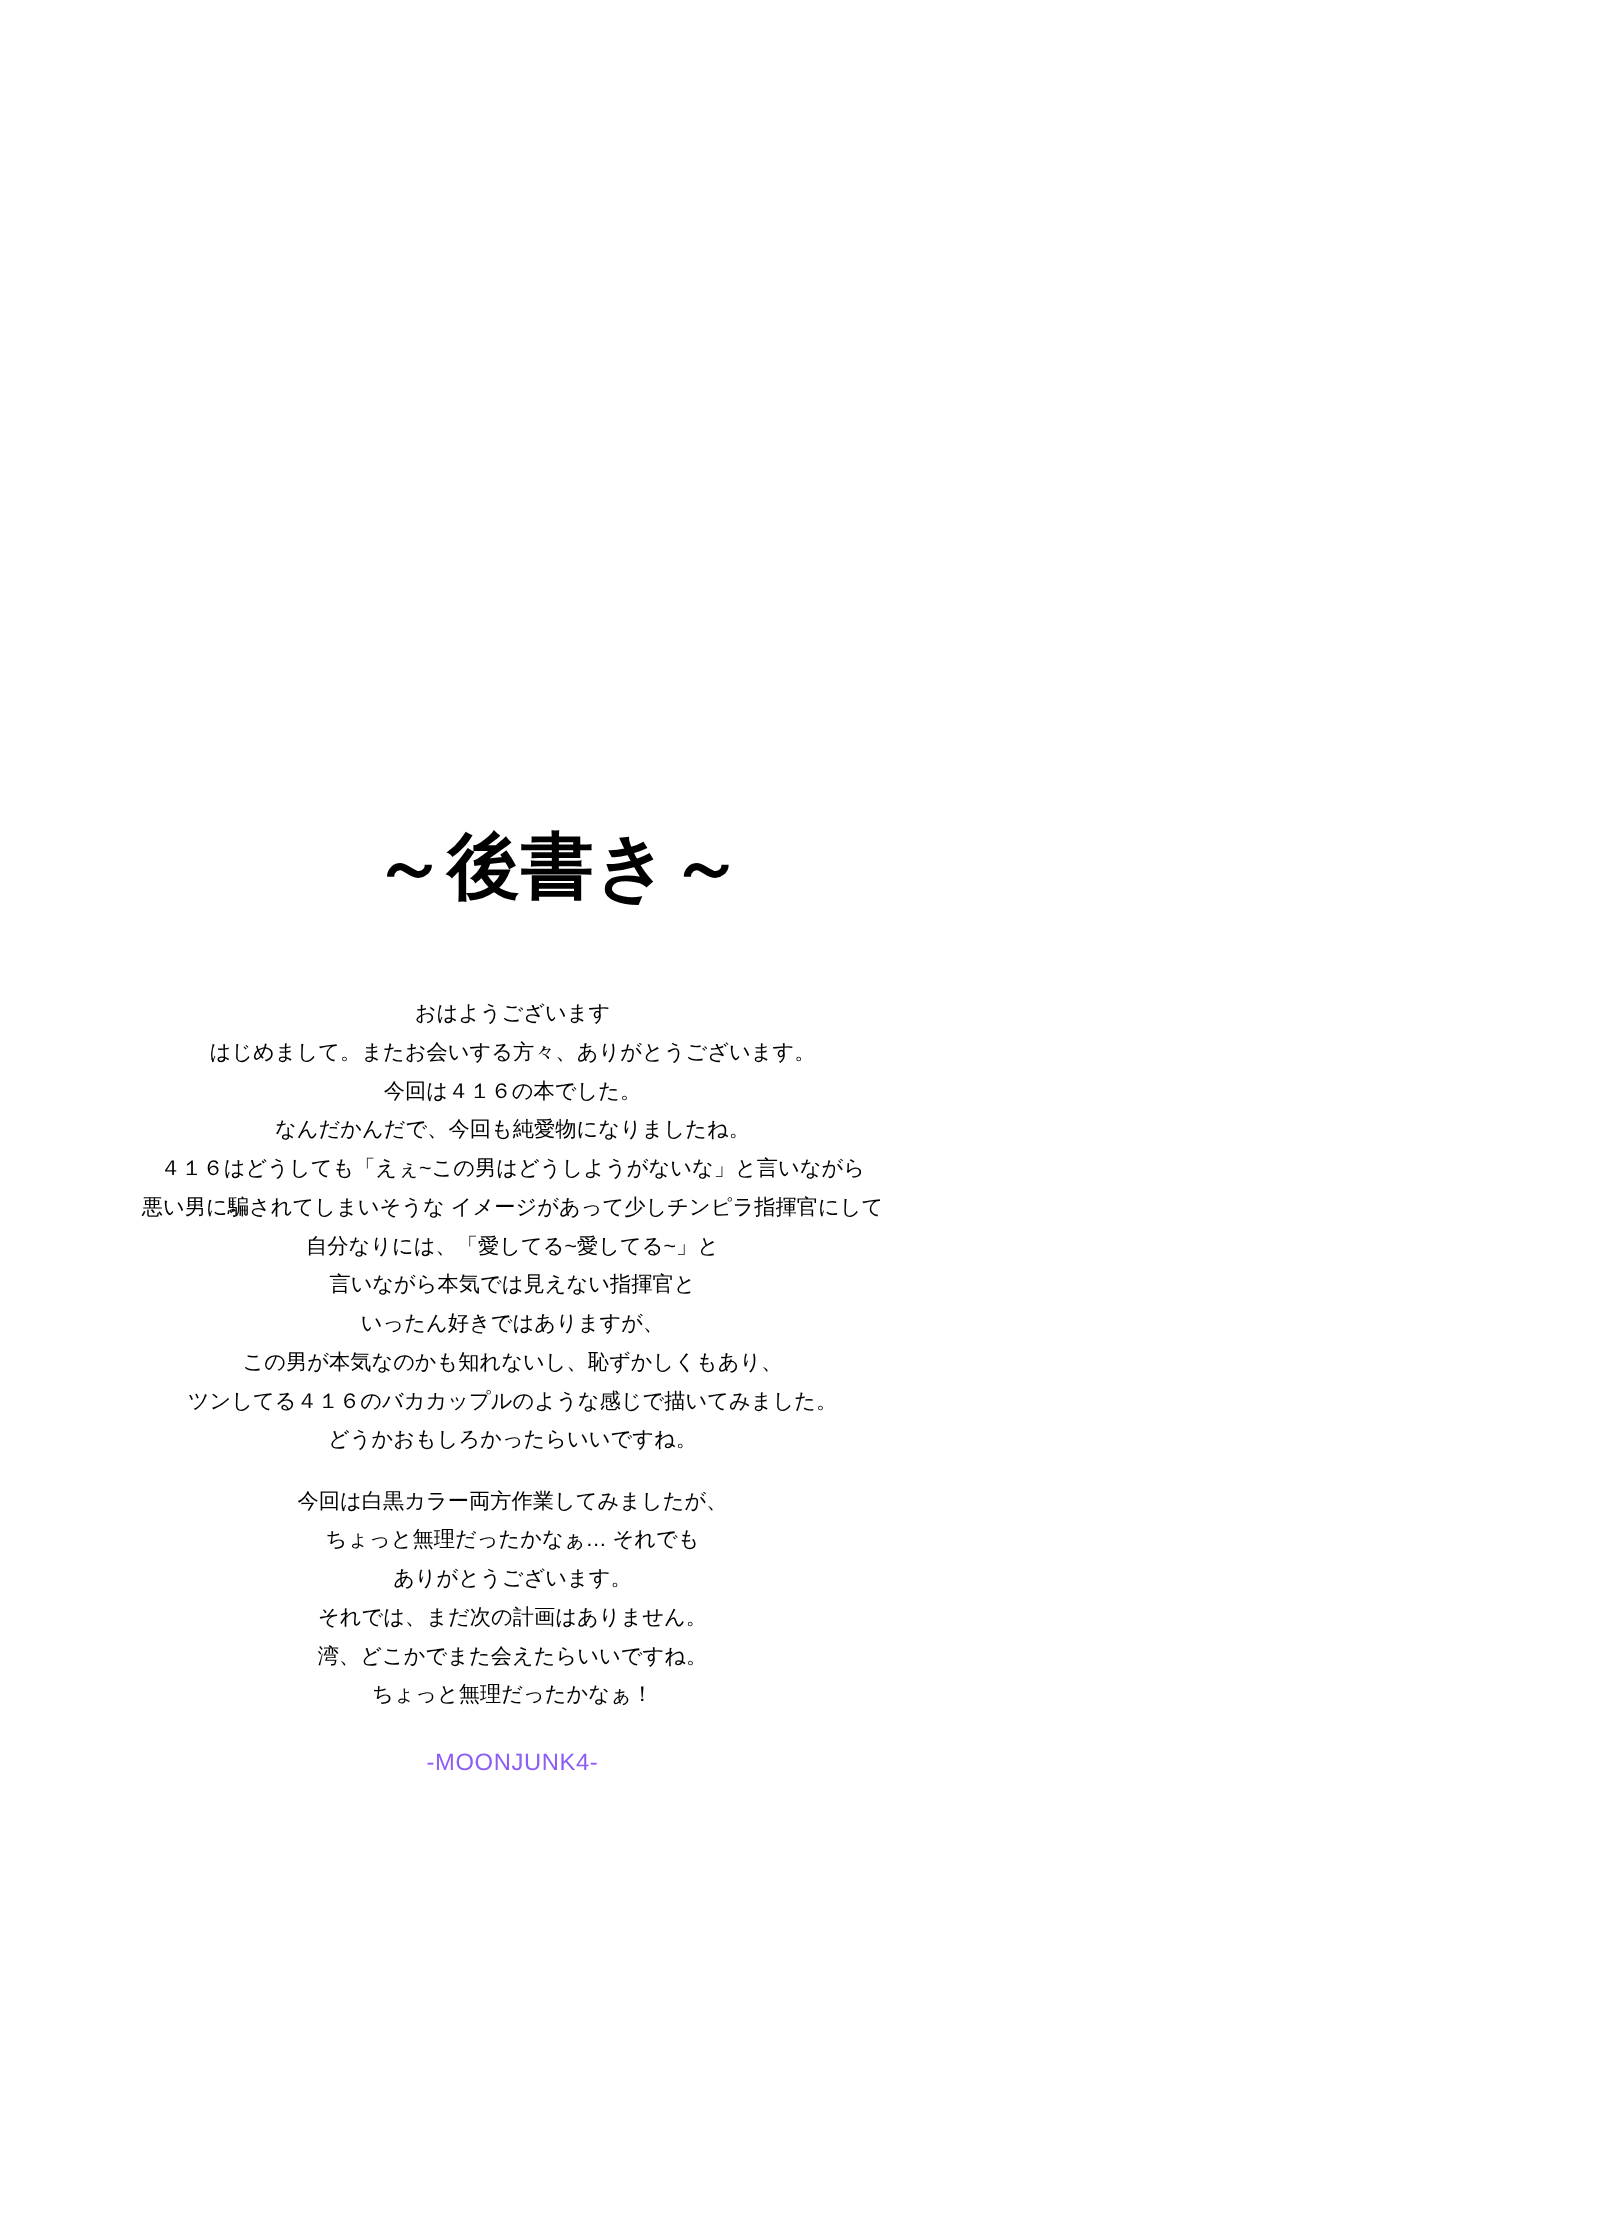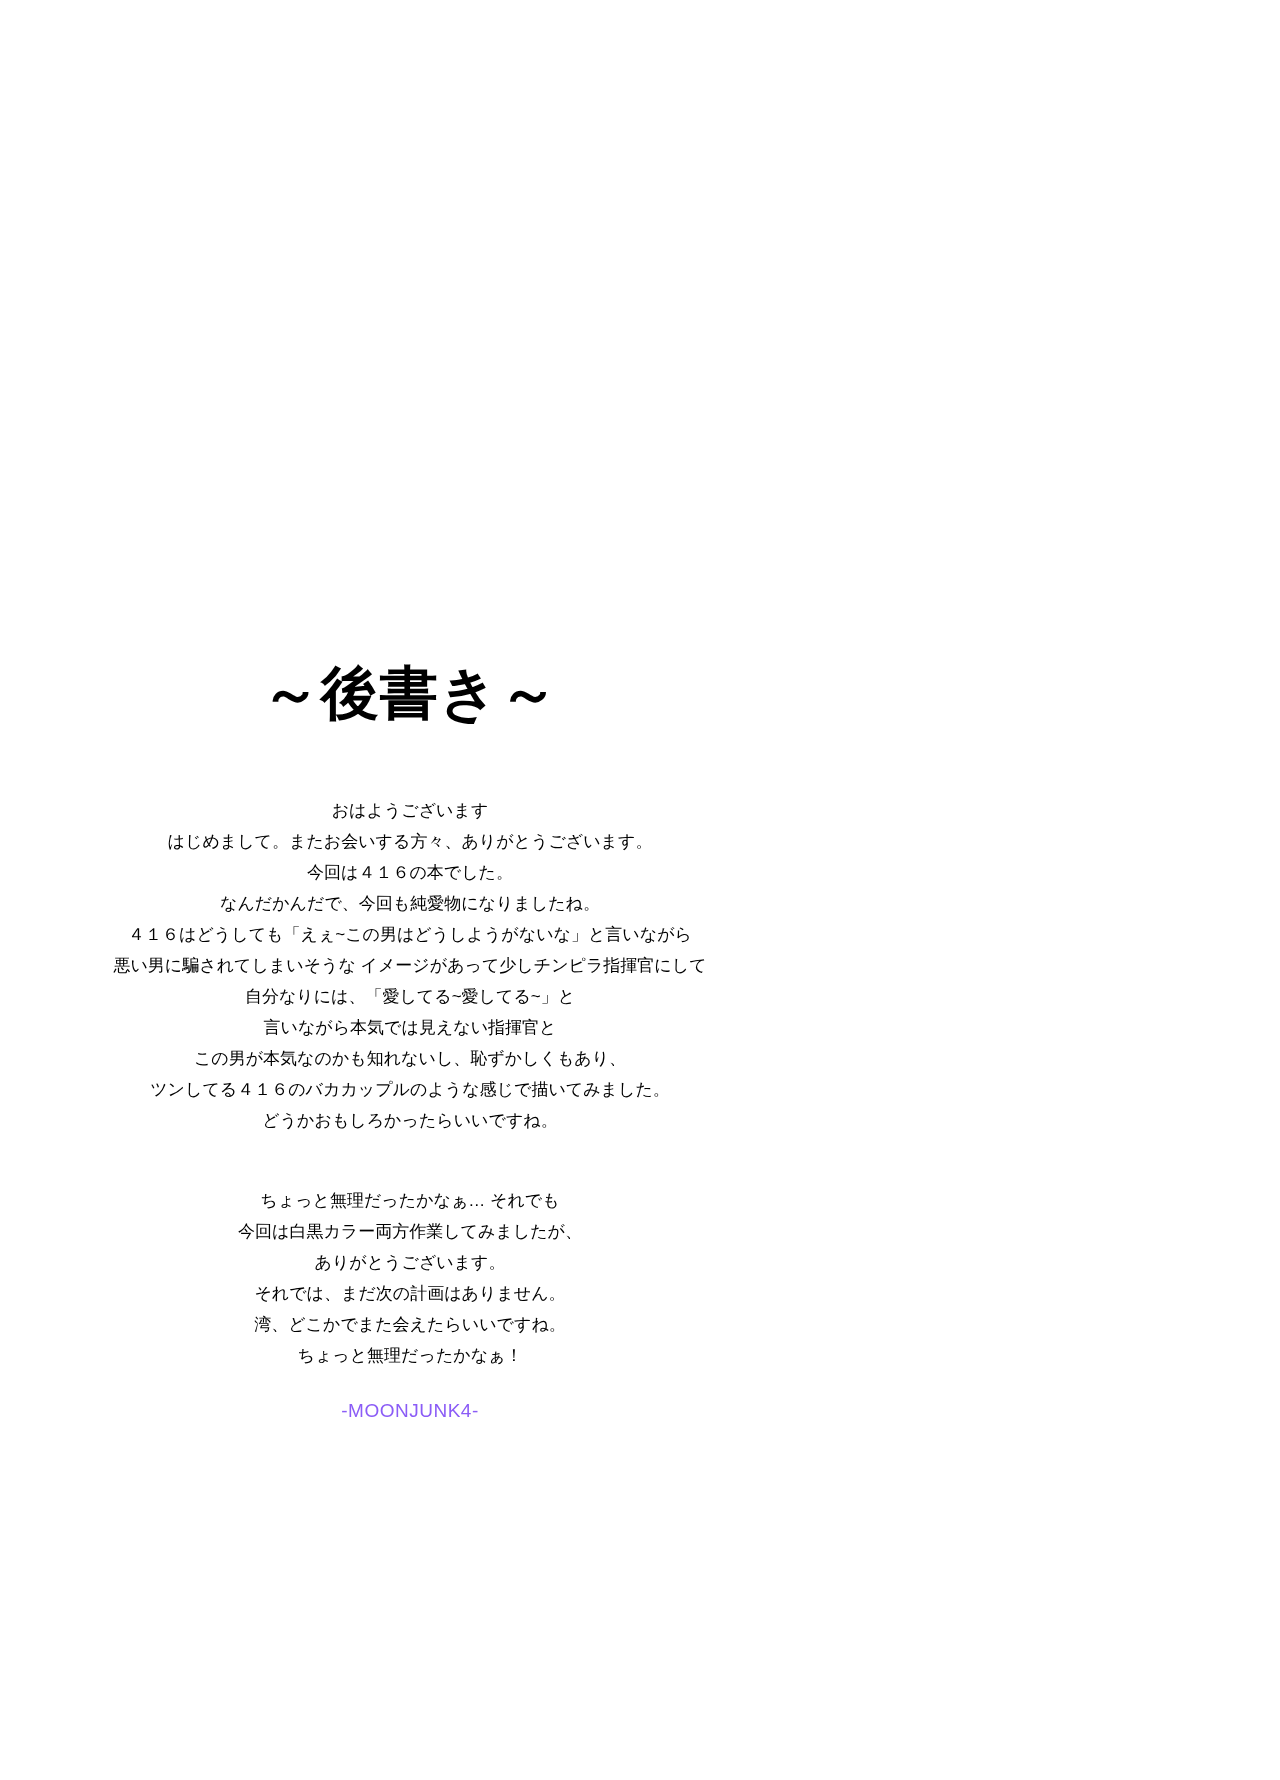--- a/index.html
+++ b/index.html
@@ -24,20 +24,21 @@
     position: absolute;
     top: 655px;
     left: 0;
     width: 820px;
     text-align: center;
     font-size: 58px;
     font-weight: bold;
     letter-spacing: 1px;
     color: #000000;
     white-space: nowrap;
+    padding-left: 37px;
   }
   .body-block {
     position: absolute;
     left: 0;
     width: 820px;
     text-align: center;
     color: #000000;
   }
   .block-one {
     top: 795px;
@@ -71,28 +72,29 @@
 
   <div class="body-block block-one">
     <div class="body-line">おはようございます</div>
     <div class="body-line">はじめまして。またお会いする方々、ありがとうございます。</div>
     <div class="body-line">今回は４１６の本でした。</div>
     <div class="body-line">なんだかんだで、今回も純愛物になりましたね。</div>
     <div class="body-line">４１６はどうしても「えぇ~この男はどうしようがないな」と言いながら</div>
     <div class="body-line">悪い男に騙されてしまいそうな イメージがあって少しチンピラ指揮官にして</div>
     <div class="body-line">自分なりには、「愛してる~愛してる~」と</div>
     <div class="body-line">言いながら本気では見えない指揮官と</div>
+    <div class="body-line">いったん好きではありますが、</div>
     <div class="body-line">この男が本気なのかも知れないし、恥ずかしくもあり、</div>
     <div class="body-line">ツンしてる４１６のバカカップルのような感じで描いてみました。</div>
     <div class="body-line">どうかおもしろかったらいいですね。</div>
   </div>
 
   <div class="body-block block-two">
+    <div class="body-line">今回は白黒カラー両方作業してみましたが、</div>
     <div class="body-line">ちょっと無理だったかなぁ…  それでも</div>
-    <div class="body-line">今回は白黒カラー両方作業してみましたが、</div>
     <div class="body-line">ありがとうございます。</div>
     <div class="body-line">それでは、まだ次の計画はありません。</div>
     <div class="body-line">湾、どこかでまた会えたらいいですね。</div>
     <div class="body-line">ちょっと無理だったかなぁ！</div>
   </div>
 
   <div class="signature">-MOONJUNK4-</div>
 
 </div>
 

